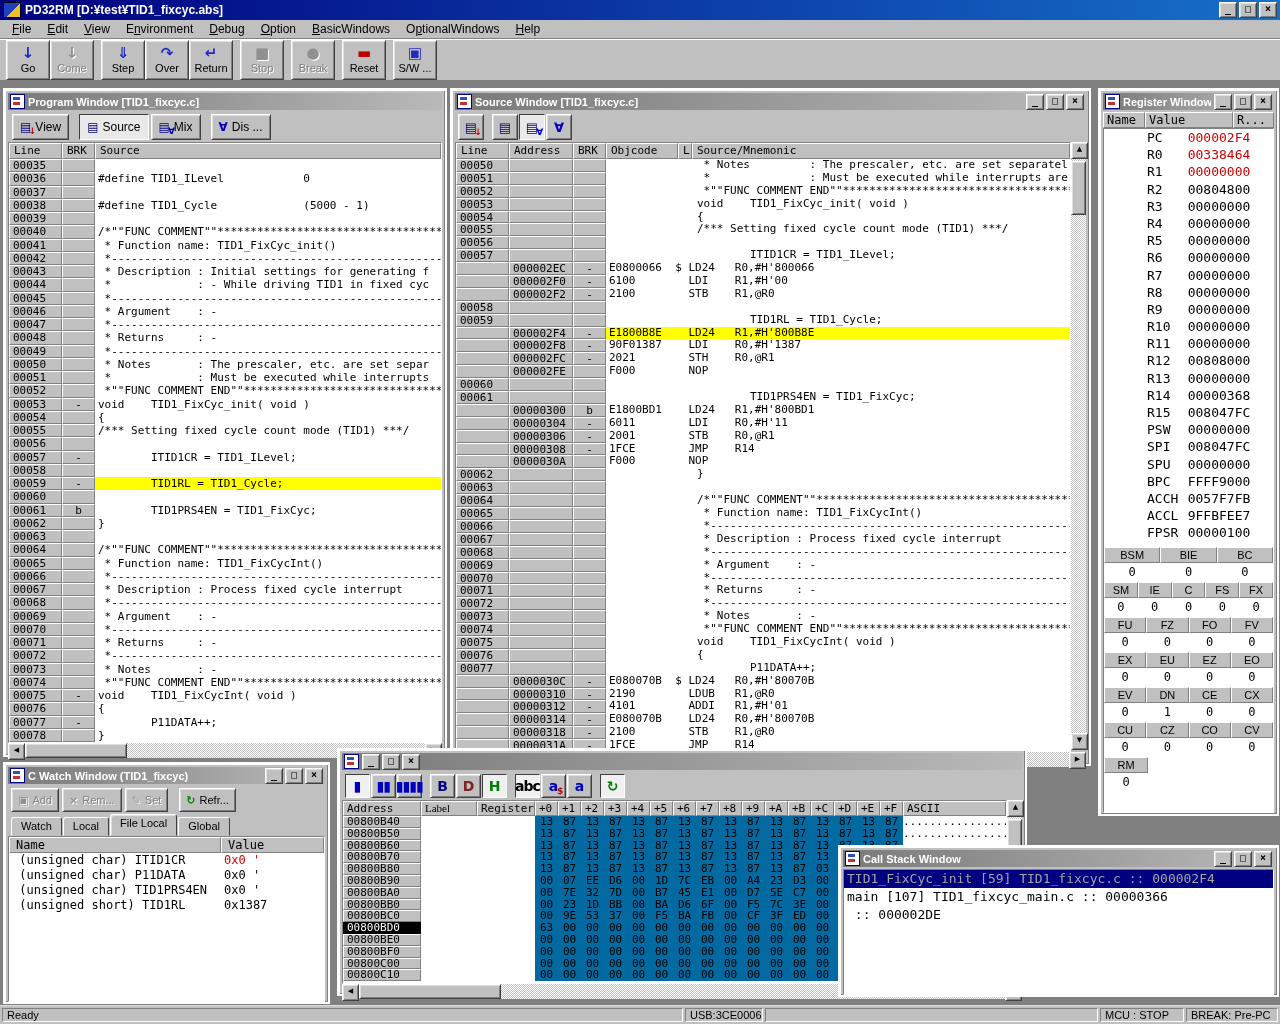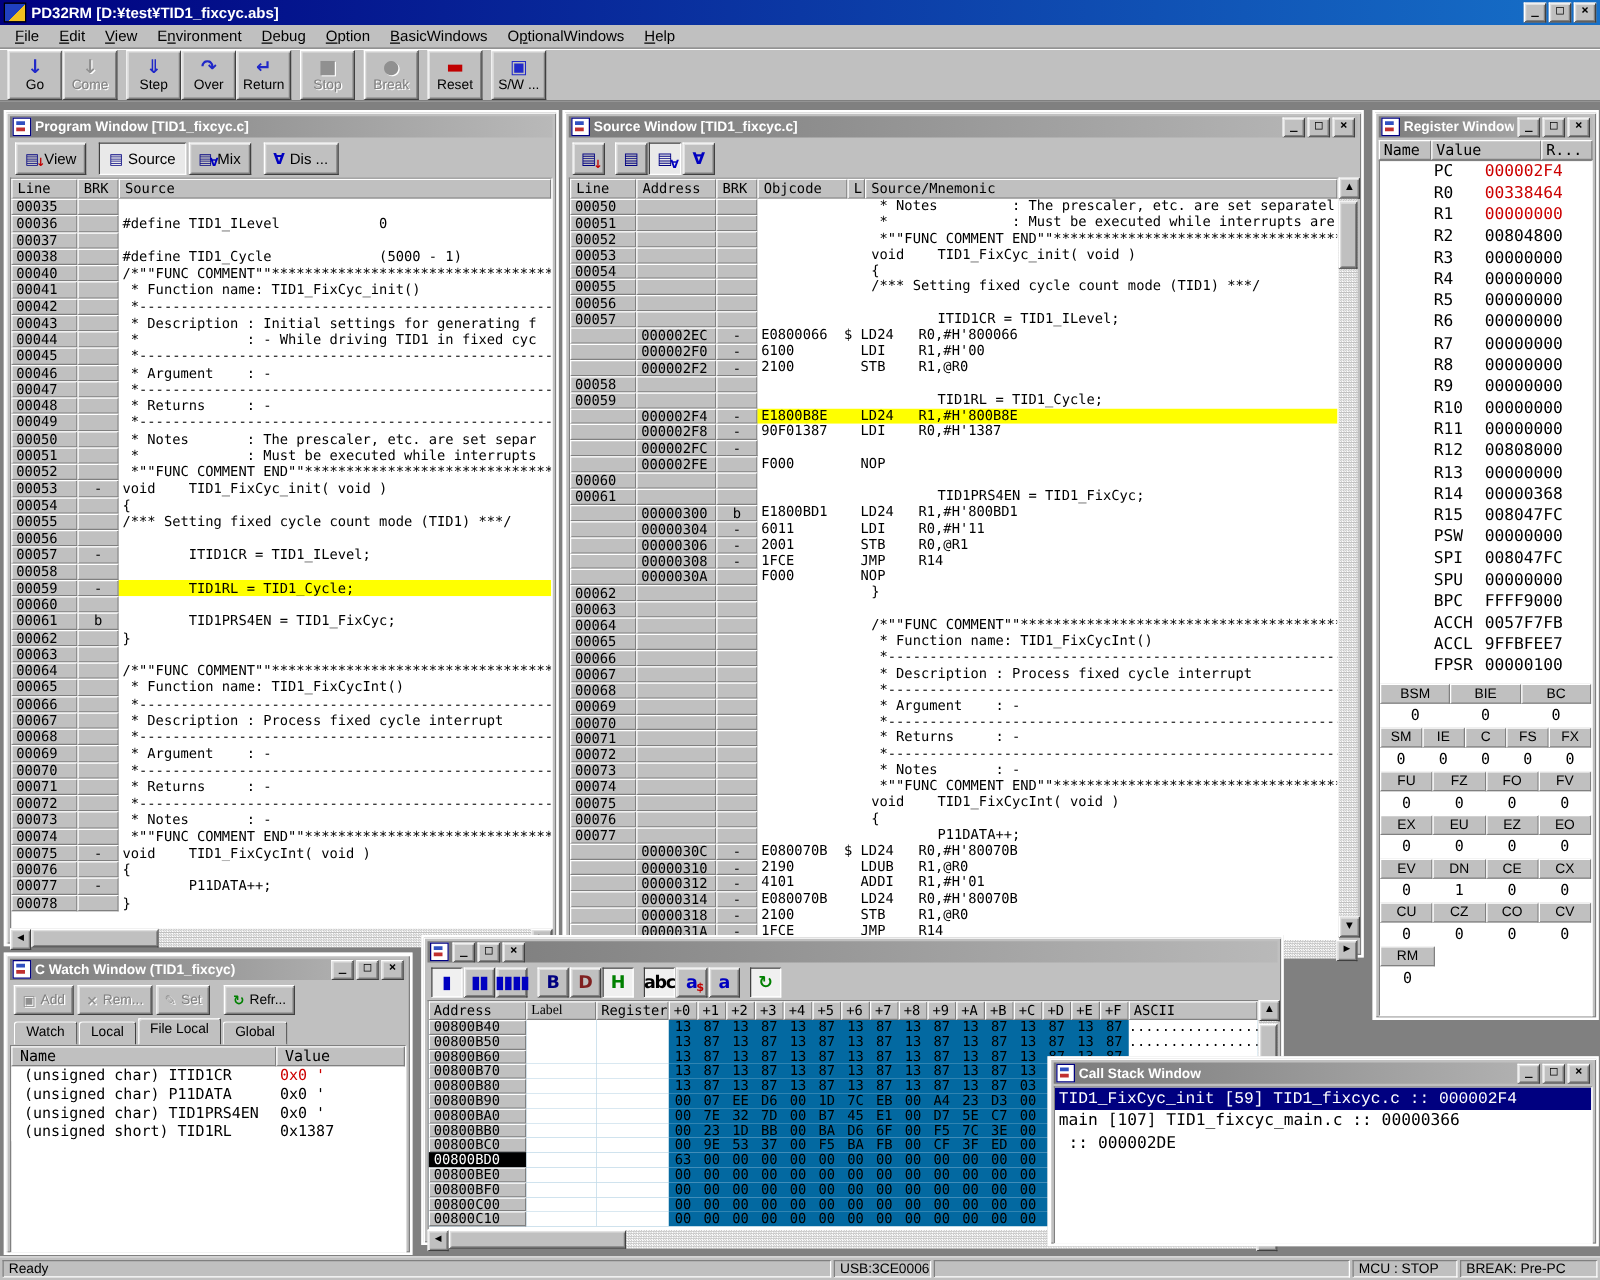--- a/index.html
+++ b/index.html
@@ -127,21 +127,21 @@
   .w-maddr{width:78px;} .w-mlab{width:56px;font-family:Liberation Serif, serif;} .w-mreg{width:58px;} .w-mb{width:23px;} .w-masc{flex:1;}
   .mm-head{display:flex;height:15px;font:11px "DejaVu Sans Mono",monospace;}
   .mm-head .hcell{line-height:13px;padding-left:3px;}
   .mm-row{display:flex;height:11.8px;font:11px/11.5px "DejaVu Sans Mono",monospace;background:#0369a1;}
   .mm-row .hcell{line-height:10px;}
   .mm-b{width:23px;text-align:center;flex:none;overflow:hidden;}
   .mm-w{background:#fff;flex:none;overflow:hidden;}
   .mm-addr.sel{background:#000000;color:#ffffff;border-color:#000;}
   
   .cs-row{height:18px;font:13px/18px "DejaVu Sans Mono",monospace;padding:0 3px;white-space:pre;overflow:hidden;color:#000;}
-  .cs-row.sel{background:#000080;color:#ffffff;font-family:Liberation Mono, monospace;}
+  .cs-row.sel{background:#000080;color:#a3a3a3;}
   
   .statusbar{position:absolute;left:0;top:1005px;width:1280px;height:19px;box-sizing:border-box;background:#c0c0c0;
              border-top:1px solid #dfdfdf;display:flex;align-items:stretch;gap:2px;padding:2px 2px;}
   .sbp{border:1px solid;border-color:#808080 #ffffff #ffffff #808080;font:11px/13px "Liberation Sans",sans-serif;
        padding:0 4px;white-space:nowrap;overflow:hidden;box-sizing:border-box;}
 </style>
 </head>
 <body>
 
 <div class="apptitle">
@@ -260,20 +260,25 @@
           <div class="hcell w-line pl">00037</div>
           <div class="hcell w-brk ctr"></div>
           <div class="w-src srct"></div>
         </div>
         <div class="pw-row">
           <div class="hcell w-line pl">00038</div>
           <div class="hcell w-brk ctr"></div>
           <div class="w-src srct">#define TID1_Cycle             (5000 - 1)</div>
         </div>
         <div class="pw-row">
+          <div class="hcell w-line pl">00039</div>
+          <div class="hcell w-brk ctr"></div>
+          <div class="w-src srct"></div>
+        </div>
+        <div class="pw-row">
           <div class="hcell w-line pl">00040</div>
           <div class="hcell w-brk ctr"></div>
           <div class="w-src srct">/*""FUNC COMMENT""******************************************</div>
         </div>
         <div class="pw-row">
           <div class="hcell w-line pl">00041</div>
           <div class="hcell w-brk ctr"></div>
           <div class="w-src srct"> * Function name: TID1_FixCyc_init()</div>
         </div>
         <div class="pw-row">
@@ -593,20 +598,21 @@
           <div class="sw-row">
             <div class="hcell w-line"></div>
             <div class="hcell w-addr pl">000002F8</div>
             <div class="hcell w-brk ctr">-</div>
             <div class="w-src srct">90F01387    LDI    R0,#H'1387</div>
           </div>
           <div class="sw-row">
             <div class="hcell w-line"></div>
             <div class="hcell w-addr pl">000002FC</div>
             <div class="hcell w-brk ctr">-</div>
+            <div class="w-src srct">2021        STH    R0,@R1</div>
           </div>
           <div class="sw-row">
             <div class="hcell w-line"></div>
             <div class="hcell w-addr pl">000002FE</div>
             <div class="hcell w-brk ctr"></div>
             <div class="w-src srct">F000        NOP    </div>
           </div>
           <div class="sw-row">
             <div class="hcell w-line pl">00060</div>
             <div class="hcell w-addr"></div>
@@ -1498,14 +1504,14 @@
       <div class="cs-row">main [107] TID1_fixcyc_main.c :: 00000366</div>
       <div class="cs-row"> :: 000002DE</div>
     </div>
 </div>
 
 <div class="statusbar">
   <div class="sbp" style="flex:1">Ready</div>
   <div class="sbp" style="width:78px">USB:3CE0006</div>
   <div class="sbp" style="width:333px"></div>
   <div class="sbp" style="width:84px">MCU : STOP</div>
-  <div class="sbp" style="width:110px">BREAK: Pre-PC</div>
+  <div class="sbp" style="width:92px">BREAK: Pre-PC</div>
 </div>
 
 </body></html>

